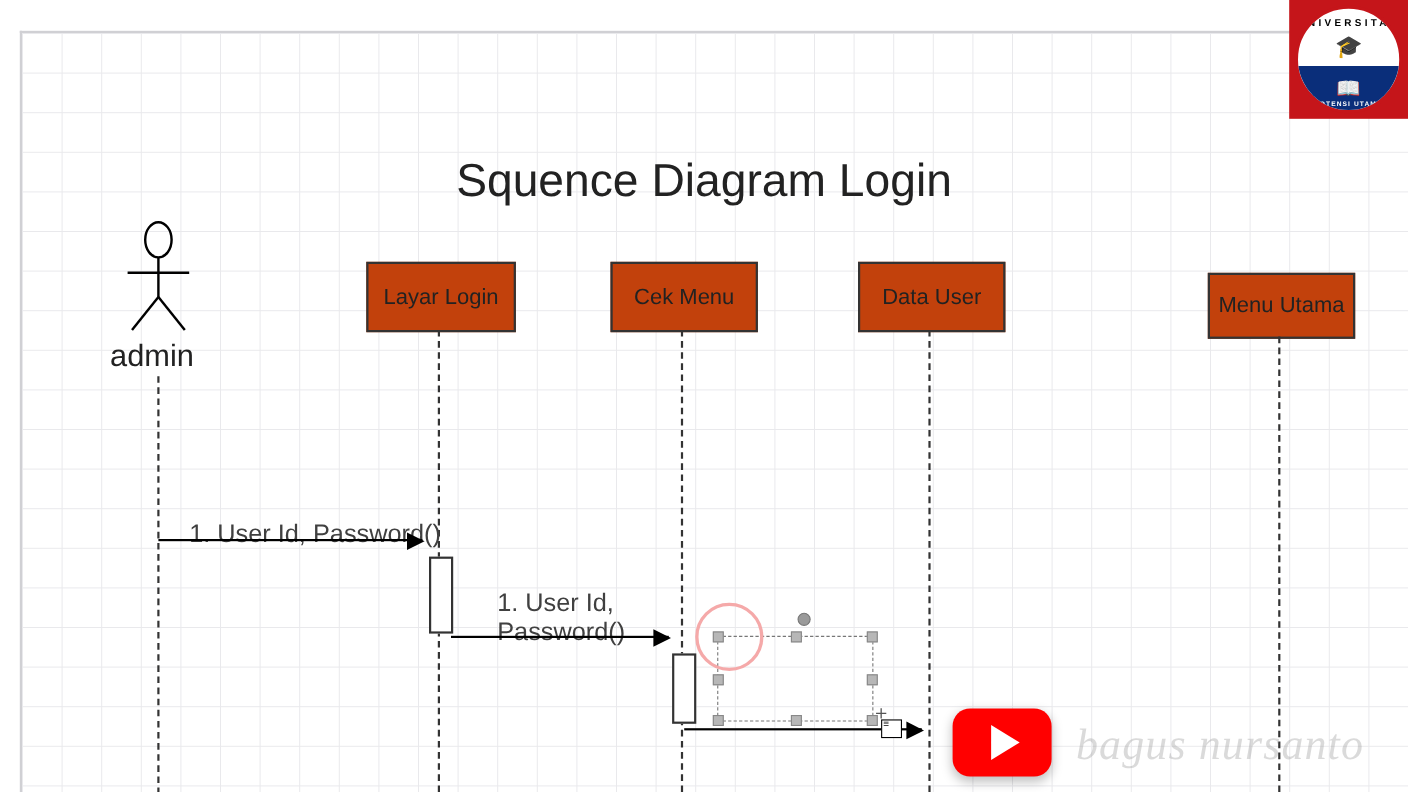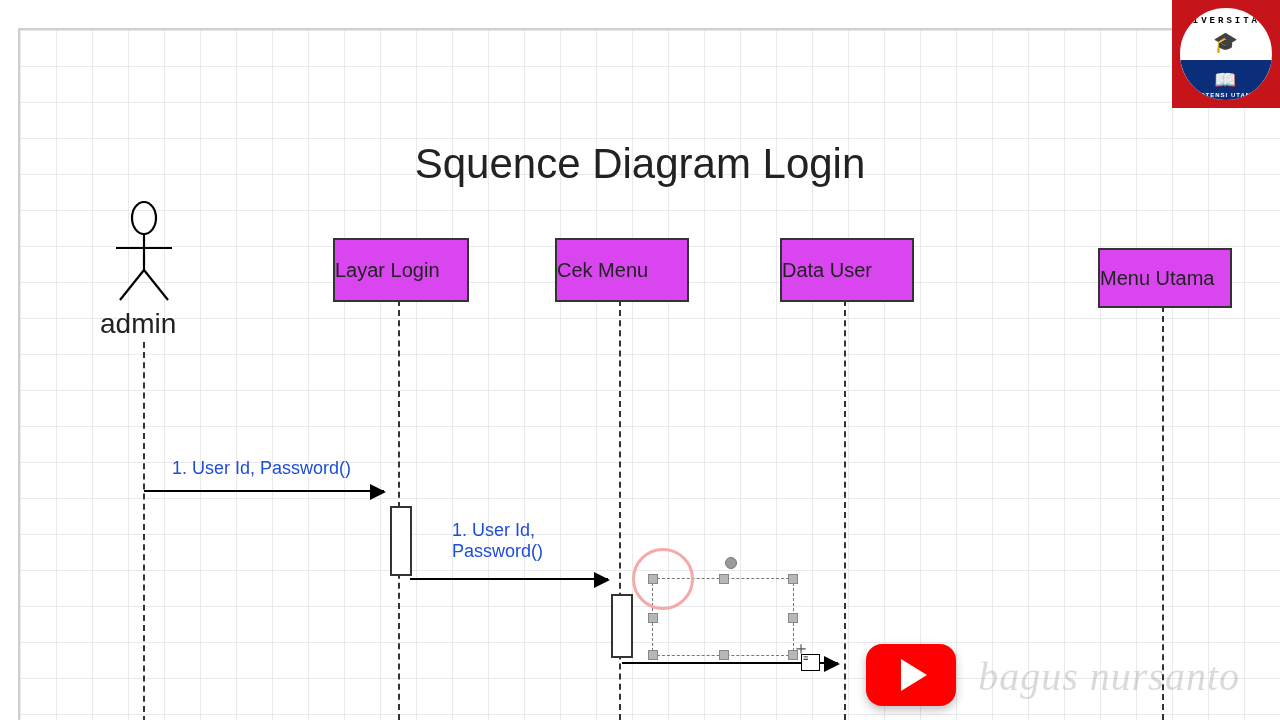--- a/index.html
+++ b/index.html
@@ -12,41 +12,41 @@
     background-size:36px 36px;
     border-left:2px solid #d0d0d4;
     border-top:2px solid #d0d0d4;
   }
   .title{
     position:absolute;left:0;width:100%;text-align:center;
     top:140px;font-size:42px;color:#222;font-weight:400;
   }
   
   .box{
-    position:absolute;border:2px solid #333;background:#d946ef;
-    display:flex;align-items:center;
+    position:absolute;border:2px solid #333;background:#c2410c;
+    display:flex;align-items:center;justify-content:center;
     font-size:20px;color:#222;
   }
   
   .life{
     position:absolute;border-left:2px dashed #333;top:300px;height:420px;
   }
   
   .actor{position:absolute;left:108px;top:200px;}
   .actor svg{display:block;}
   .actor-label{position:absolute;left:100px;top:308px;font-size:28px;color:#222;}
   
   .act{position:absolute;border:2px solid #333;background:#fff;width:18px;}
   
   .arrow{position:absolute;height:0;border-top:2px solid #000;}
   .arrow .head{
     position:absolute;right:-2px;top:-8px;width:0;height:0;
     border-left:16px solid #000;border-top:8px solid transparent;border-bottom:8px solid transparent;
   }
-  .msg{position:absolute;font-size:18px;color:#1d4ed8;white-space:pre;}
+  .msg{position:absolute;font-size:23px;color:#404040;white-space:pre;margin-top:14px;}
   
   .sel{
     position:absolute;border:1.5px dashed #777;background:rgba(0,0,0,0);
   }
   .handle{position:absolute;width:8px;height:8px;background:#b7b7b7;border:1px solid #888;}
   .cursor-ring{
     position:absolute;width:56px;height:56px;border:3px solid #f5a9a9;border-radius:50%;
   }
   
   .wm{
@@ -57,21 +57,21 @@
   
   .yt{
     position:absolute;width:90px;height:62px;border-radius:16px;background:#ff0000;
     display:flex;align-items:center;justify-content:center;
     box-shadow:0 4px 10px rgba(0,0,0,0.25);
   }
   .yt .tri{width:0;height:0;border-left:26px solid #fff;border-top:16px solid transparent;border-bottom:16px solid transparent;margin-left:6px;}
   
   .logo{position:absolute;right:0;top:0;width:108px;height:108px;background:#c5151a;display:flex;align-items:center;justify-content:center;}
   .logo .disc{width:92px;height:92px;border-radius:50%;background:#fff;border:3px solid #c5151a;position:relative;overflow:hidden;}
-  .logo .curve{position:absolute;left:-4px;top:8px;width:100px;font-size:9px;letter-spacing:3px;text-align:left;color:#000;font-weight:700;transform:scaleY(1);font-family:Liberation Mono, monospace;}
+  .logo .curve{position:absolute;left:-4px;top:8px;width:100px;font-size:9px;letter-spacing:3px;text-align:center;color:#000;font-weight:700;transform:scaleY(1);}
   .logo .cap{position:absolute;left:0;width:100%;top:22px;text-align:center;font-size:20px;}
   .logo .band{position:absolute;left:0;right:0;bottom:0;height:40px;background:#0a2e7a;display:flex;align-items:center;justify-content:center;}
   .logo .book{color:#fff;font-size:18px;}
   .logo .band-txt{position:absolute;bottom:2px;width:100%;text-align:center;font-size:6px;color:#fff;letter-spacing:1px;font-weight:700;}
   
   .arrow2{position:absolute;height:0;border-top:2px solid #000;}
   .arrow2 .head{position:absolute;right:-2px;top:-8px;width:0;height:0;border-left:16px solid #000;border-top:8px solid transparent;border-bottom:8px solid transparent;}
   .arrow2 .tag{
     position:absolute;right:18px;top:-10px;width:16px;height:14px;border:1.5px solid #000;background:#fff;font-size:9px;line-height:4px;padding:1px 0 0 1px;
   }

